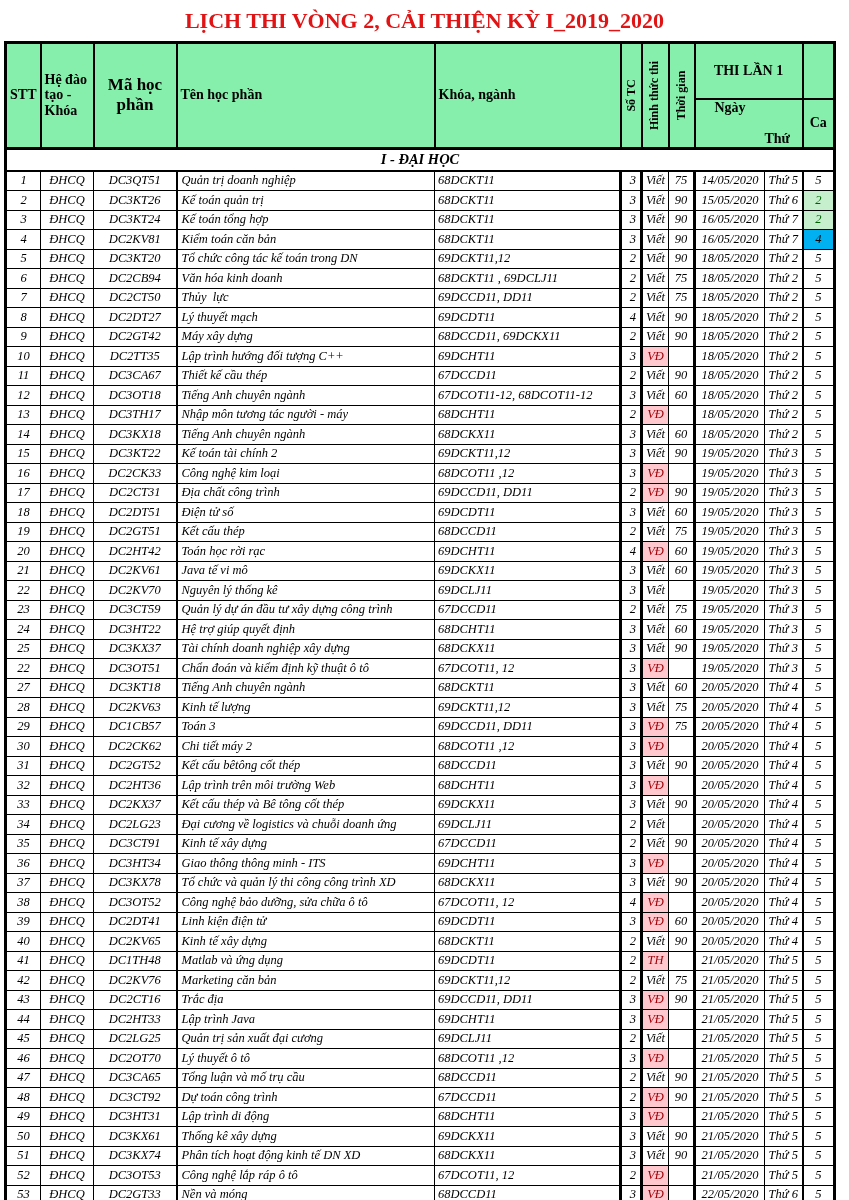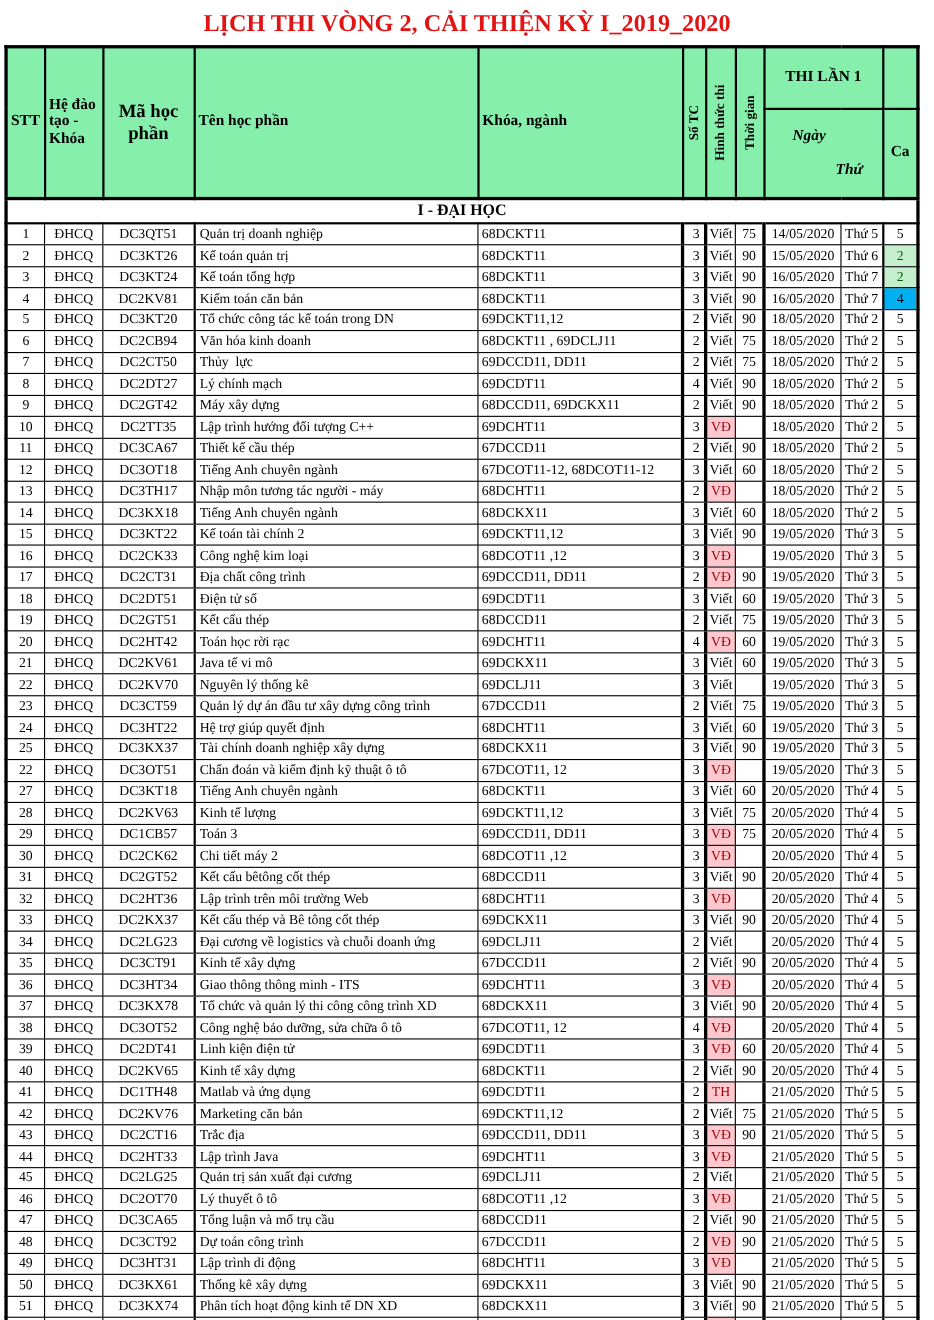--- a/index.html
+++ b/index.html
@@ -49,28 +49,28 @@
     padding: 0 1px;
     text-align: center;
     vertical-align: middle;
     color: #000;
     overflow: hidden;
     white-space: nowrap;
     line-height: 1.05;
   }
   thead tr.h1 { height: 56px; }
   thead tr.h2 { height: 32px; }
-  tbody tr { height: 19.5px; }
+  tbody tr { height: 19.5px; font-style: italic; }
 
   th.ha-left { text-align: left; padding-left: 3px; line-height: 1.12; white-space: normal; }
   th.small { font-size: 17px; }
   th.rot { padding: 0; }
   .vwrap { width: 100%; height: 84px; display: flex; align-items: center; justify-content: center; }
   .vwrap span { transform: rotate(-90deg); white-space: nowrap; font-size: 12px; font-weight: bold; }
-  th.ngaythu { padding: 16px; font-style: italic; }
+  th.ngaythu { padding: 0; }
   th.ngaythu .inner { display: flex; width: 100%; }
   th.ngaythu .ngay-lbl { width: 65%; text-align: center; }
   th.ngaythu .thu-lbl { width: 35%; text-align: left; margin-top: 31px; }
 
   tr.section-row td {
     border-top: 3px solid #000;
     border-bottom: 2px solid #000;
     font-weight: bold;
     font-size: 14.5px;
     height: 23px;
@@ -234,21 +234,21 @@
         <td class="c-ht">Viết</td>
         <td class="c-tg">75</td>
         <td class="c-ngay">18/05/2020</td>
         <td class="c-thu">Thứ 2</td>
         <td class="c-ca">5</td>
       </tr>
       <tr>
         <td class="c-stt">8</td>
         <td class="c-he">ĐHCQ</td>
         <td class="c-ma">DC2DT27</td>
-        <td class="c-ten">Lý chính mạch</td>
+        <td class="c-ten">Lý thuyết mạch</td>
         <td class="c-khoa">69DCDT11</td>
         <td class="c-tc">4</td>
         <td class="c-ht">Viết</td>
         <td class="c-tg">90</td>
         <td class="c-ngay">18/05/2020</td>
         <td class="c-thu">Thứ 2</td>
         <td class="c-ca">5</td>
       </tr>
       <tr>
         <td class="c-stt">9</td>

